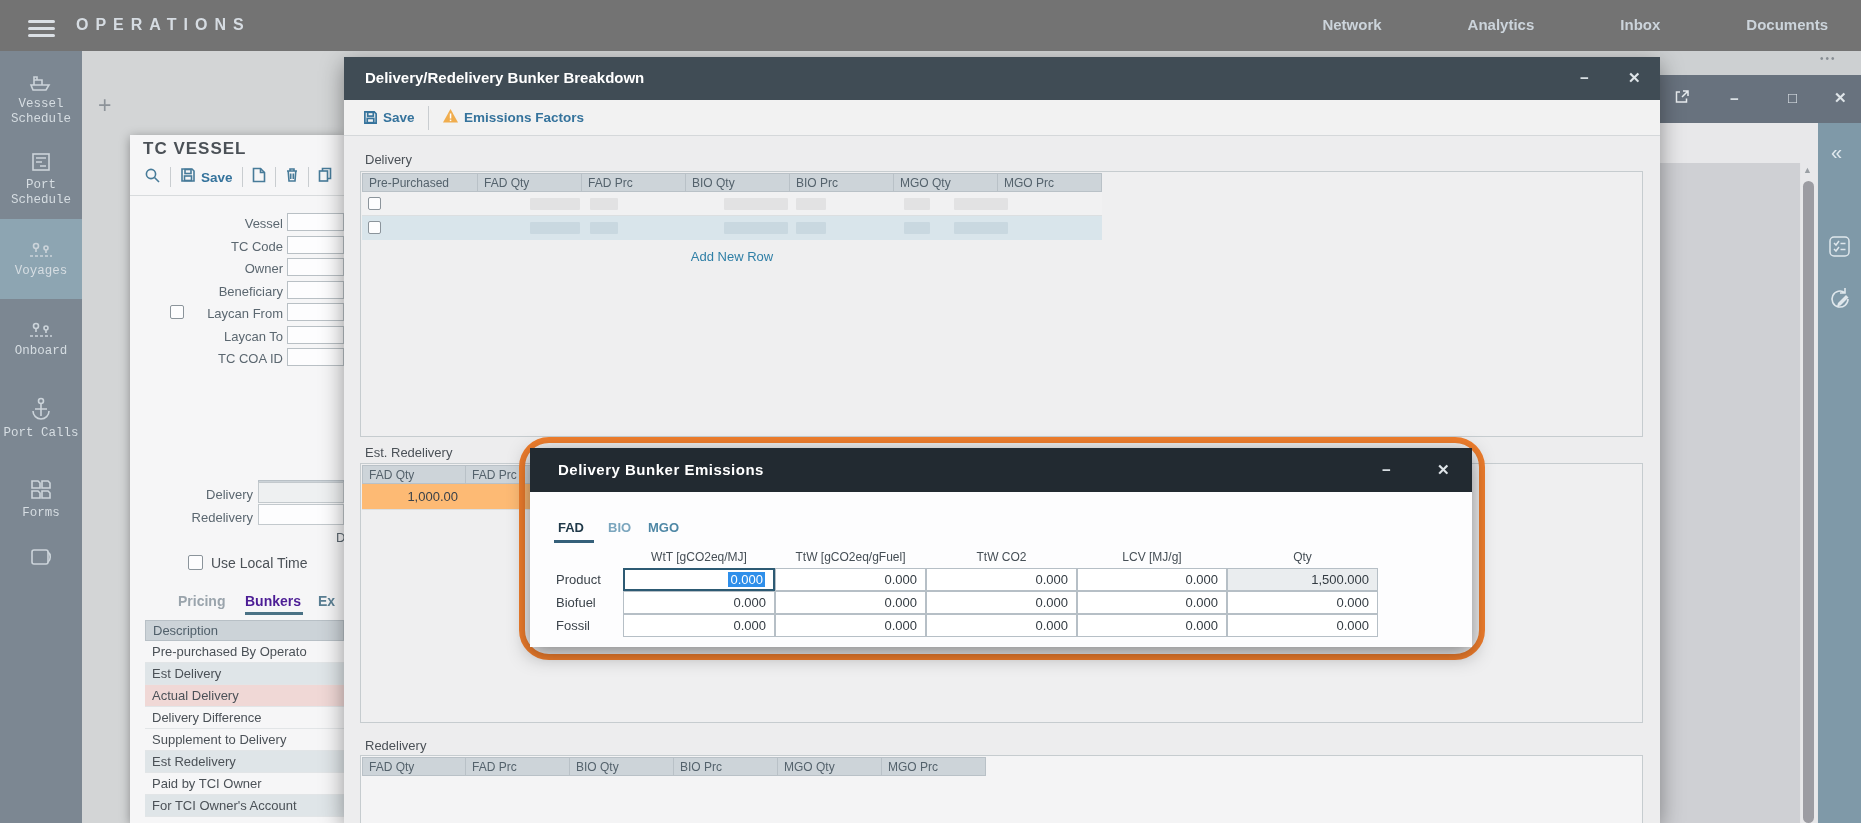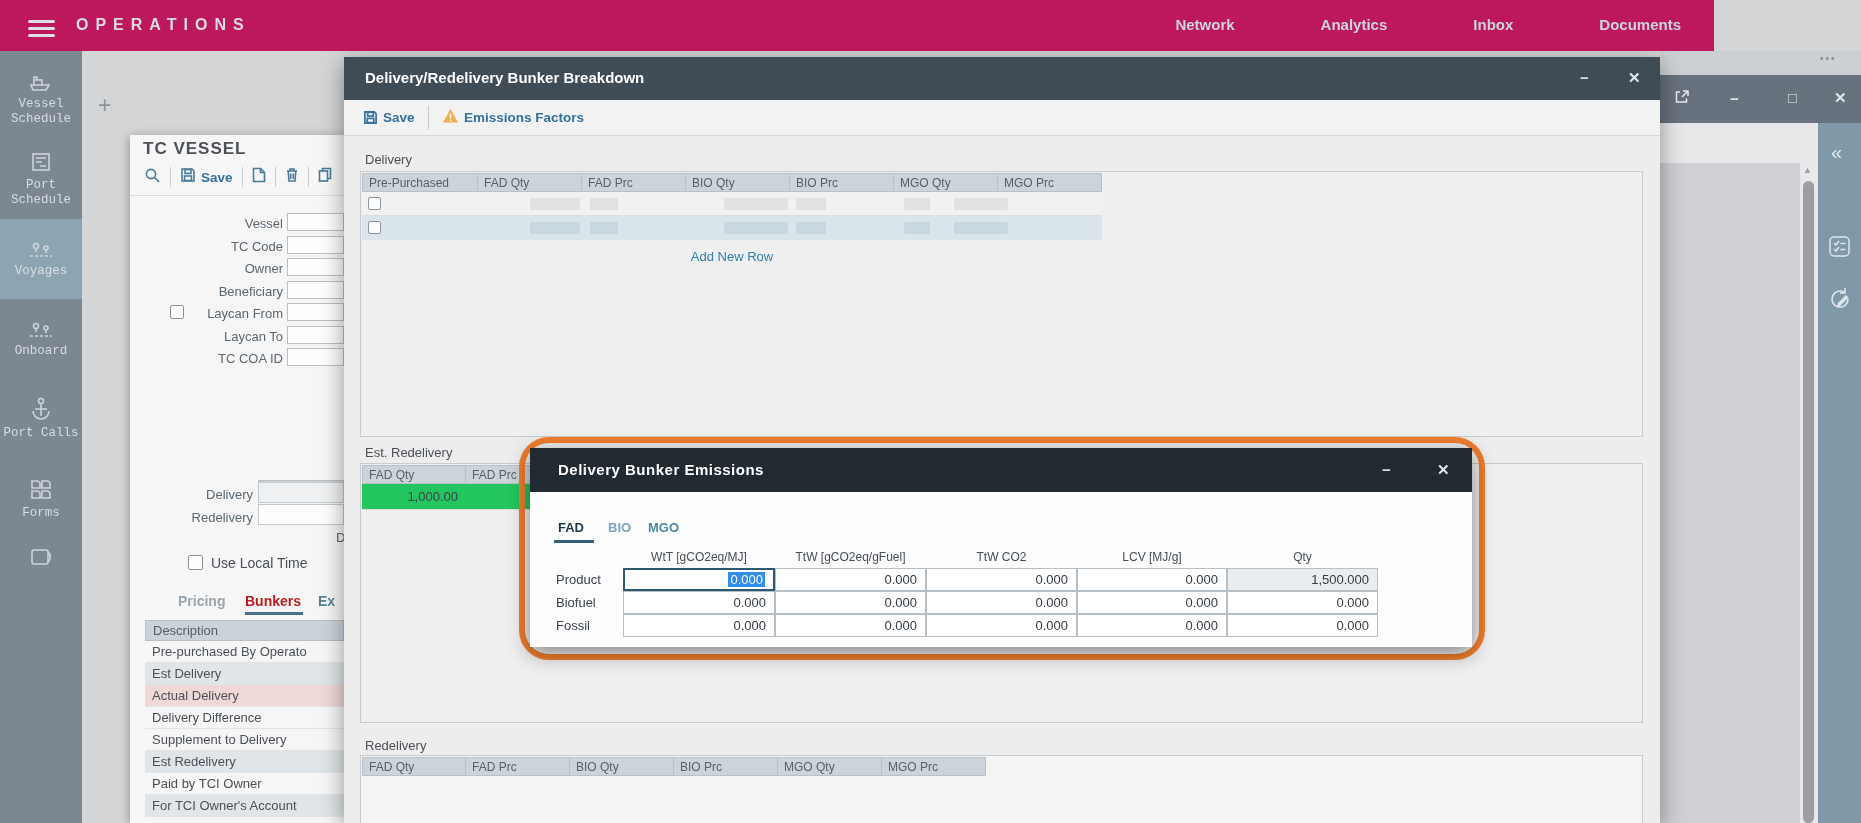--- a/index.html
+++ b/index.html
@@ -2,21 +2,21 @@
 <html><head>
 <meta charset="utf-8">
 <style>
   html,body{margin:0;padding:0;background:#888;}
   #screen{position:relative;width:1861px;height:823px;overflow:hidden;
     font-family:"Liberation Sans",sans-serif;background:#d3d5d6;-webkit-font-smoothing:antialiased;}
   .abs{position:absolute;box-sizing:border-box;}
   .nowrap{white-space:nowrap;overflow:hidden;}
 
   
-  .topbar{left:0;top:0;width:1714px;height:51px;background:#be185d;z-index:60;}
+  .topbar{left:0;top:0;width:1861px;height:51px;background:#737373;z-index:60;}
   .burger span{display:block;width:27px;height:3px;background:#dbe0e5;border-radius:2px;margin:4px 0;}
   .apptitle{color:#d6dce2;font-weight:bold;font-size:16px;letter-spacing:7px;}
   .topnav{display:flex;gap:62px;color:#ccd4db;font-size:15px;font-weight:600;}
   .topnav span{cursor:default;margin-left:24px;}
 
   
   .sidebar{left:0;top:51px;width:82px;height:772px;background:#7c8792;z-index:55;display:flex;flex-direction:column;padding-top:8px;}
   .sb-item{height:80px;display:flex;flex-direction:column;align-items:center;justify-content:center;color:#ccd4da;font-family:Liberation Mono, monospace;}
   .sb-item.active{background:#8da5b2;}
   .sb-item .lbl{font-size:12.5px;line-height:1.15;color:#d6dde2;text-align:center;}
@@ -171,21 +171,21 @@
     <div class="abs fldlbl nowrap" style="left:40px;top:352px;width:83px;">Delivery</div>
     <div class="abs" style="left:128px;top:347px;width:86px;height:21px;background:#eef0f1;border:1px solid #c3c9cd;"></div>
     <div class="abs fldlbl nowrap" style="left:40px;top:375px;width:83px;">Redelivery</div>
     <div class="abs" style="left:128px;top:369px;width:86px;height:21px;background:#fdfdfe;border:1px solid #c3c9cd;"></div>
     <div class="abs" style="left:206px;top:395px;font-size:13px;color:#5b6770;">D</div>
 
     <div class="abs chk" style="left:58px;top:420px;width:15px;height:15px;"></div>
     <div class="abs" style="left:81px;top:420px;font-size:14px;color:#4b5157;">Use Local Time</div>
 
     <div class="abs tab" style="left:48px;top:458px;color:#9aa4ac;">Pricing</div>
-    <div class="abs tab" style="left:115px;top:458px;color:#b91c1c;">Bunkers</div>
+    <div class="abs tab" style="left:115px;top:458px;color:#4c1d95;">Bunkers</div>
     <div class="abs" style="left:115px;top:477px;width:58px;height:3px;background:#4a7285;"></div>
     <div class="abs tab" style="left:188px;top:458px;color:#5a7f93;">Ex</div>
 
     <div class="abs desc-h" style="left:15px;top:485px;width:199px;height:21px;">Description</div>
     <div class="abs desc-r nowrap" style="left:15px;top:506px;width:199px;height:22px;background:#f6f6f7;">Pre-purchased By Operato</div>
     <div class="abs desc-r nowrap" style="left:15px;top:528px;width:199px;height:22px;background:#dfe5e8;">Est Delivery</div>
     <div class="abs desc-r nowrap" style="left:15px;top:550px;width:199px;height:22px;background:#f0d8d6;">Actual Delivery</div>
     <div class="abs desc-r nowrap" style="left:15px;top:572px;width:199px;height:22px;background:#f6f6f7;">Delivery Difference</div>
     <div class="abs desc-r nowrap" style="left:15px;top:594px;width:199px;height:22px;background:#f6f6f7;">Supplement to Delivery</div>
     <div class="abs desc-r nowrap" style="left:15px;top:616px;width:199px;height:22px;background:#dfe5e8;">Est Redelivery</div>
@@ -274,21 +274,21 @@
       <div class="abs skel skel2" style="left:434px;top:6px;width:30px;"></div>
       <div class="abs skel skel2" style="left:542px;top:6px;width:26px;"></div>
       <div class="abs skel skel2" style="left:592px;top:6px;width:54px;"></div>
     </div>
     <div class="abs link" style="left:18px;top:192px;width:740px;text-align:center;">Add New Row</div>
 
     <div class="abs seclbl" style="left:21px;top:388px;">Est. Redelivery</div>
     <div class="abs panel" style="left:16px;top:406px;width:1283px;height:260px;"></div>
     <div class="abs gh" style="left:18px;top:408px;width:104px;height:19px;border-left:1px solid #b9c1c7;">FAD Qty</div>
     <div class="abs gh" style="left:122px;top:408px;width:104px;height:19px;">FAD Prc</div>
-    <div class="abs" style="left:18px;top:427px;width:208px;height:26px;background:#22c55e;border-bottom:1px solid #dcdfe1;">
+    <div class="abs" style="left:18px;top:427px;width:208px;height:26px;background:#fdba74;border-bottom:1px solid #dcdfe1;">
       <div class="abs" style="left:0;top:5px;width:96px;text-align:right;font-size:13px;color:#3a424a;">1,000.00</div>
     </div>
 
     <div class="abs seclbl" style="left:21px;top:681px;">Redelivery</div>
     <div class="abs panel" style="left:16px;top:698px;width:1283px;height:68px;background:#f4f4f5;border-bottom:none;"></div>
     <div class="abs gh" style="left:18px;top:700px;width:104px;height:19px;border-left:1px solid #b9c1c7;">FAD Qty</div>
     <div class="abs gh" style="left:122px;top:700px;width:104px;height:19px;">FAD Prc</div>
     <div class="abs gh" style="left:226px;top:700px;width:104px;height:19px;">BIO Qty</div>
     <div class="abs gh" style="left:330px;top:700px;width:104px;height:19px;">BIO Prc</div>
     <div class="abs gh" style="left:434px;top:700px;width:104px;height:19px;">MGO Qty</div>

